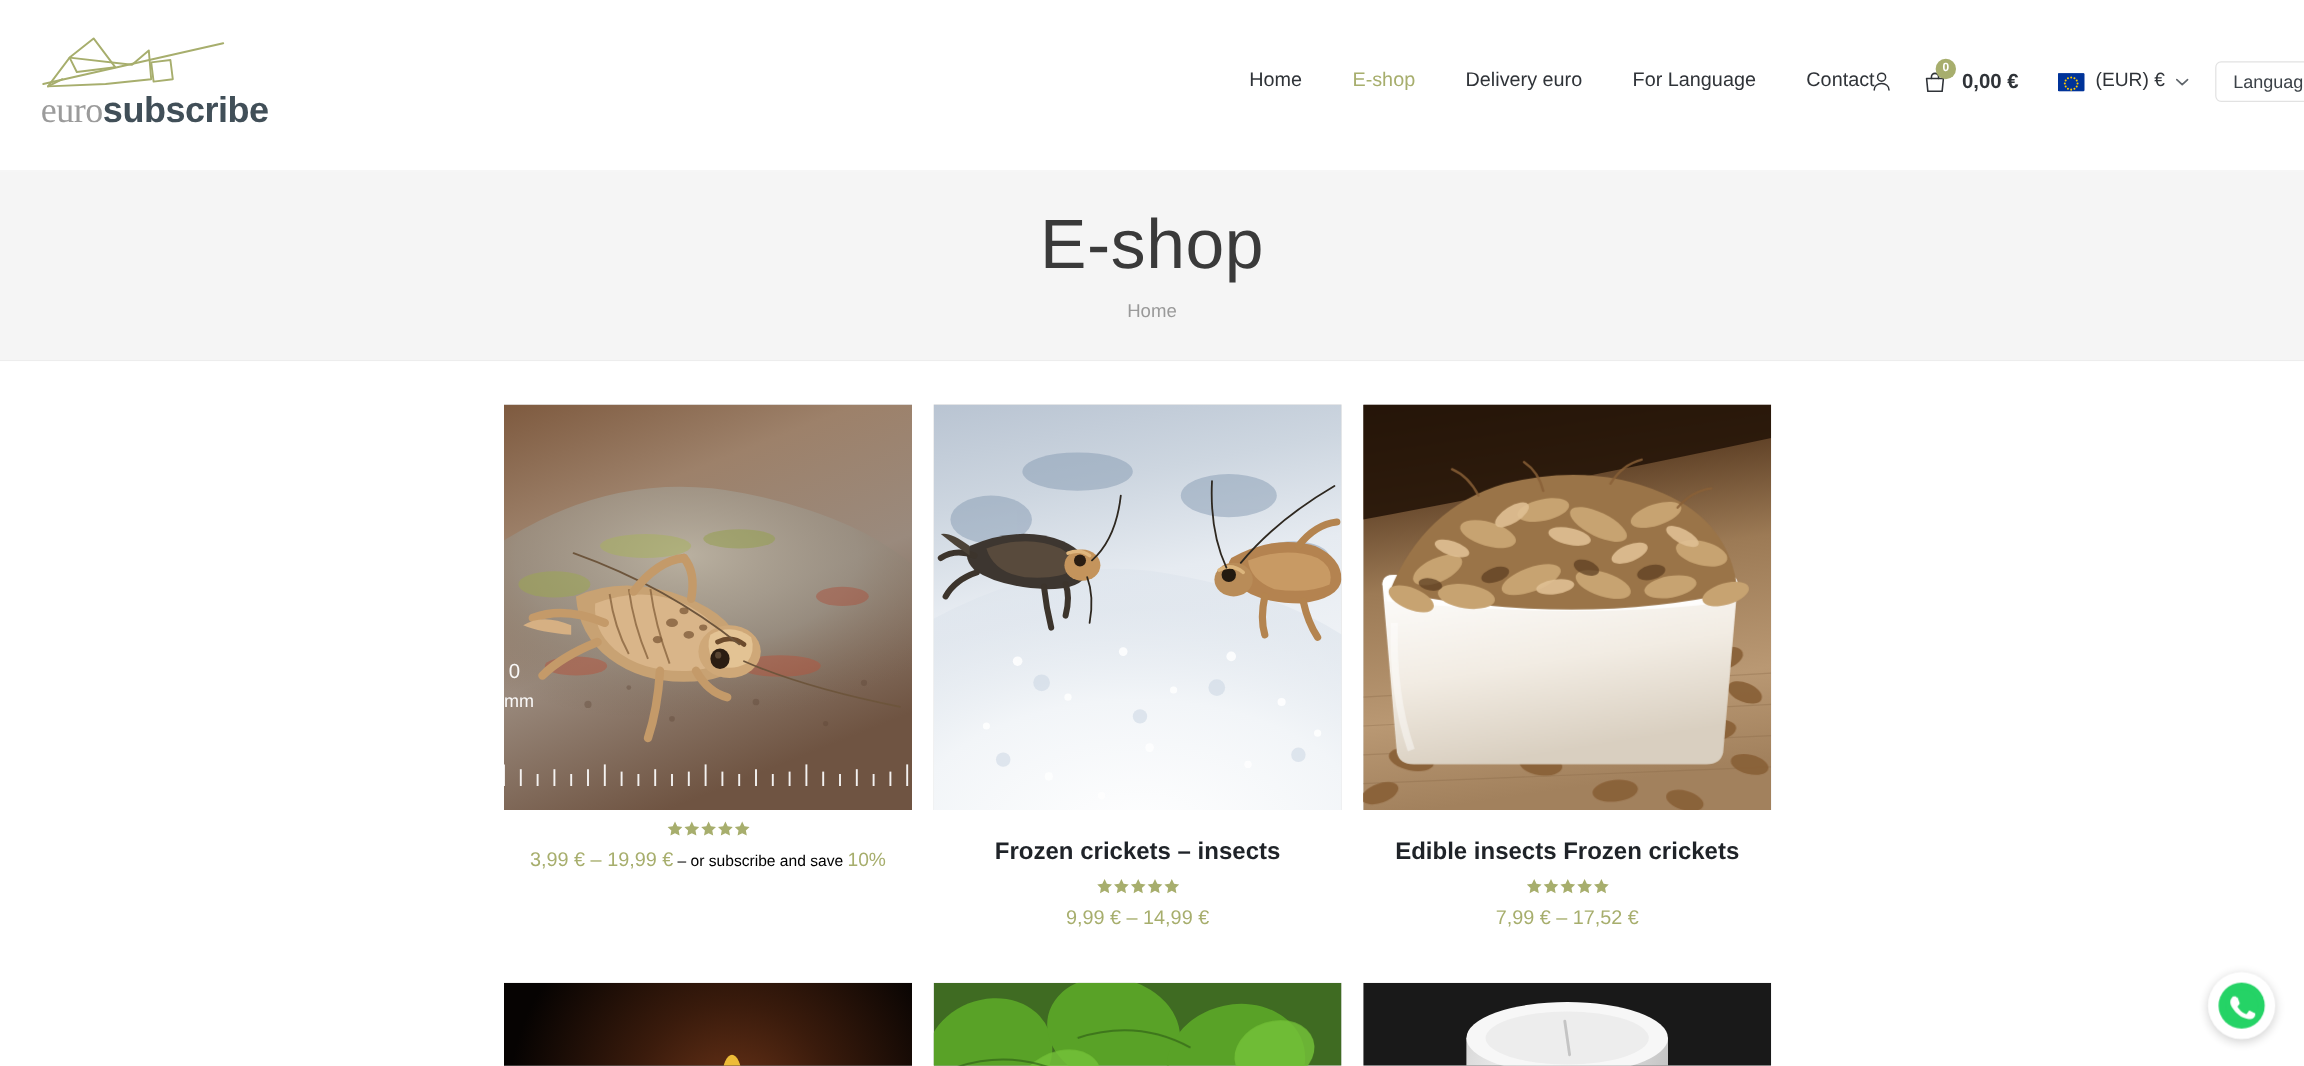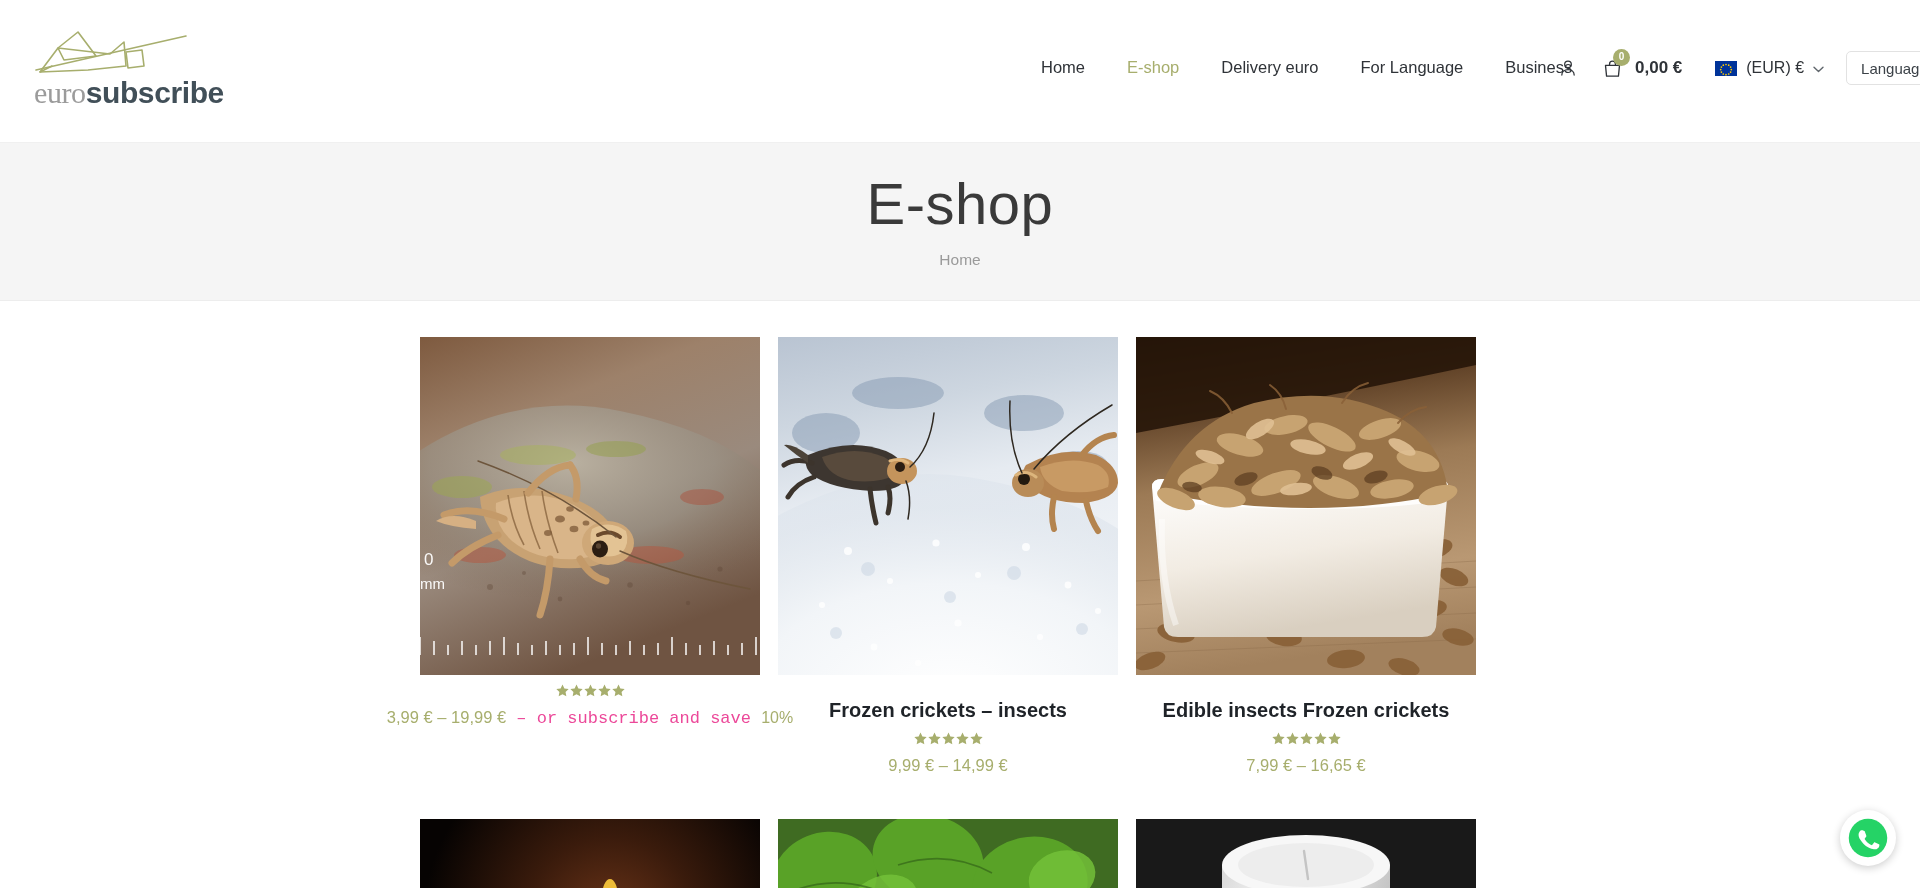--- a/index.html
+++ b/index.html
@@ -228,21 +228,21 @@
     line-height: 1;
   }
   .rating svg { display: block; }
   .product-price {
     margin-top: 11px;
     font-size: 16.5px;
     color: #a7ae6d;
     text-align: center;
     white-space: nowrap;
   }
-  .sub-note { color: #ec4899; font-size: 17px; font-family: Liberation Mono, monospace; }
+  .sub-note { color: #000000; font-size: 13px; }
   .sub-pct  { color: #a7ae6d; font-size: 16px; }
 
   
   .whatsapp-fab {
     position: fixed;
     right: 24px;
     bottom: 22px;
     width: 56px;
     height: 56px;
     border-radius: 50%;
@@ -273,21 +273,21 @@
     <div class="logo-wordmark">
       <span class="logo-word-light">euro</span><span class="logo-word-bold">subscribe</span>
     </div>
   </div>
 
   <nav class="main-nav">
     <a class="nav-item">Home</a>
     <a class="nav-item active">E-shop</a>
     <a class="nav-item">Delivery euro</a>
     <a class="nav-item">For Language</a>
-    <a class="nav-item">Business</a>
+    <a class="nav-item">Contact</a>
   </nav>
 
   <div class="header-utils">
 
     <span class="util-icon account-icon">
       <svg width="20" height="20" viewBox="0 0 24 24" fill="none" stroke="#2f3338" stroke-width="1.5" stroke-linecap="round">
         <circle cx="12" cy="7.6" r="4"></circle>
         <path d="M4.6 20.5c0-4.1 3.3-6.6 7.4-6.6s7.4 2.5 7.4 6.6"></path>
       </svg>
     </span>
@@ -673,21 +673,21 @@
             <path d="M10 0.8l2.9 6.1 6.6.9-4.8 4.6 1.2 6.6L10 15.9 4.1 19l1.2-6.6L.5 7.8l6.6-.9z"></path>
           </svg>
         <svg width="13" height="13" viewBox="0 0 20 20" fill="#a7ae6d">
             <path d="M10 0.8l2.9 6.1 6.6.9-4.8 4.6 1.2 6.6L10 15.9 4.1 19l1.2-6.6L.5 7.8l6.6-.9z"></path>
           </svg>
         <svg width="13" height="13" viewBox="0 0 20 20" fill="#a7ae6d">
             <path d="M10 0.8l2.9 6.1 6.6.9-4.8 4.6 1.2 6.6L10 15.9 4.1 19l1.2-6.6L.5 7.8l6.6-.9z"></path>
           </svg>
       </div>
       <div class="product-price">
-        <span>7,99 € – 16,65 €</span>
+        <span>7,99 € – 17,52 €</span>
       </div>
     </article>
 
     <article class="product-card">
       <div class="product-thumb">
         <svg viewBox="0 0 340 338" preserveAspectRatio="xMidYMid slice">
           <defs>
             <radialGradient id="candleGlow" cx="0.56" cy="0.30" r="0.55">
               <stop offset="0%" stop-color="#6b3418"></stop>
               <stop offset="45%" stop-color="#3a1b0c"></stop>

